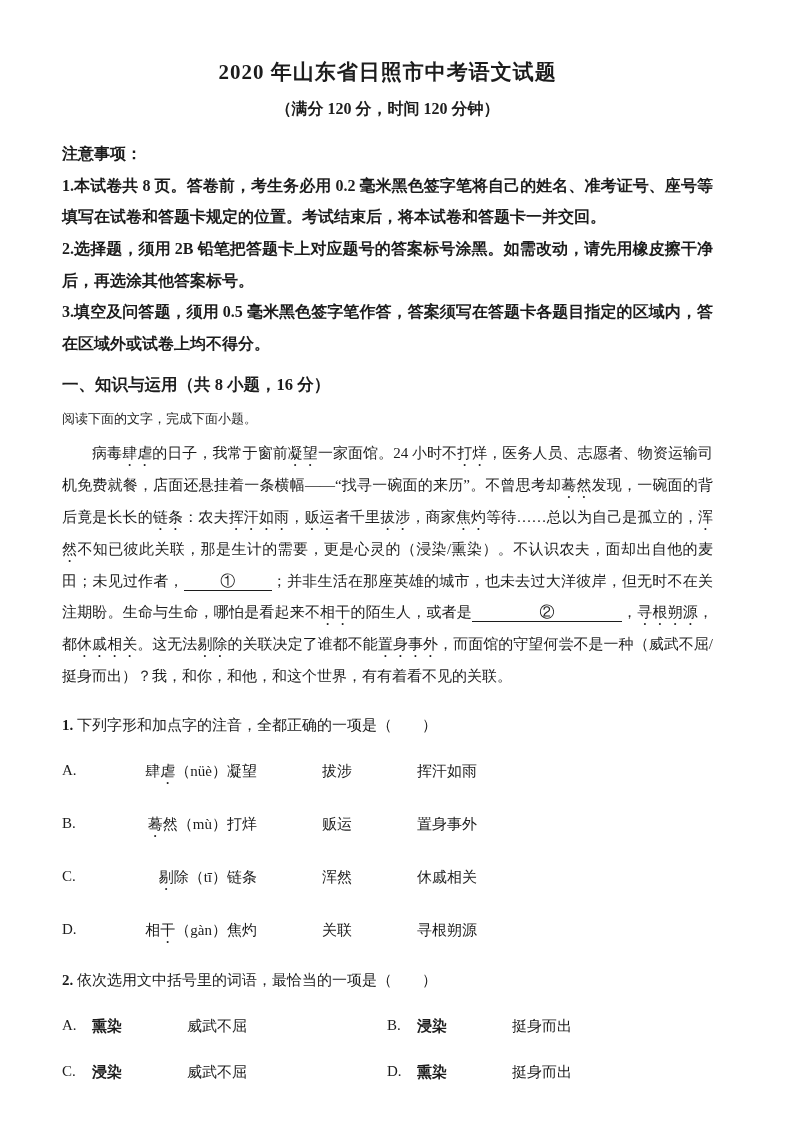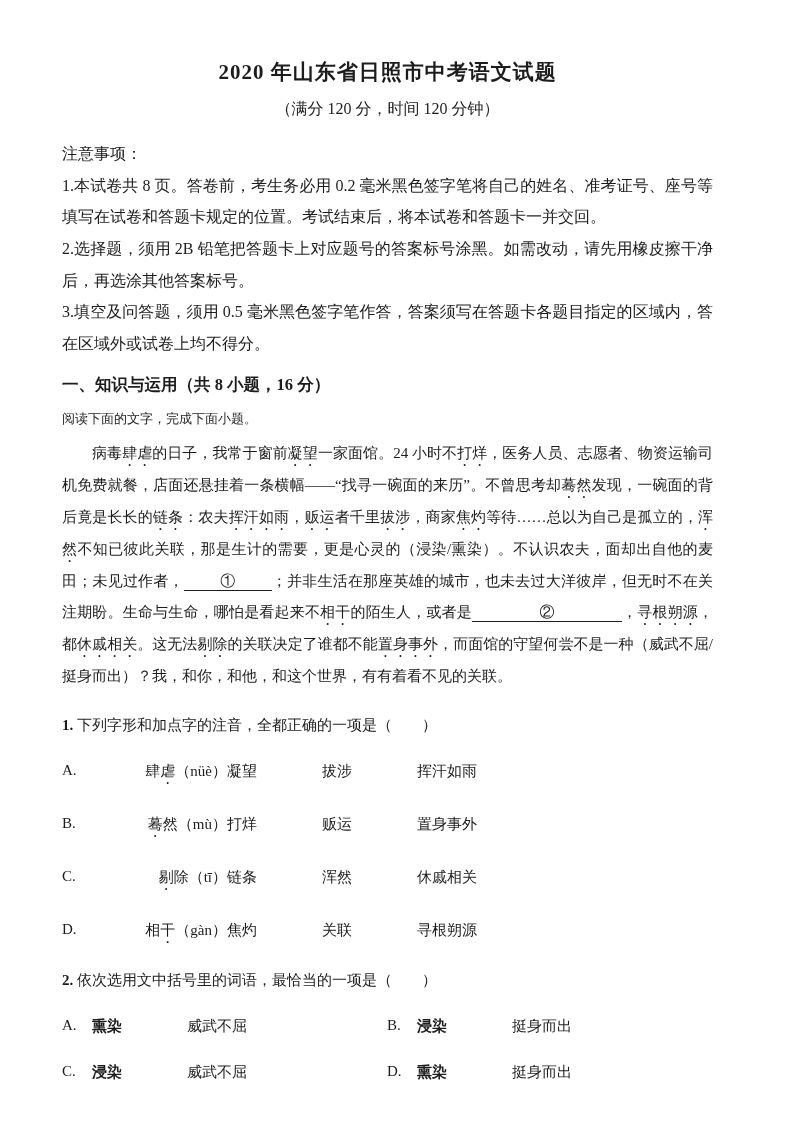--- a/index.html
+++ b/index.html
@@ -8,24 +8,24 @@
     font-family:"Liberation Serif","DejaVu Serif",serif;
     color:#1c1c1c;
   }
   .page{padding:40px 80px 0 62px;}
   
   .title{
     text-align:center;font-size:21px;font-weight:700;letter-spacing:1px;
     margin:18px 0 0 0;
   }
   .subtitle{
-    text-align:center;font-size:16px;font-weight:400;margin-top:13px;
+    text-align:center;font-size:16px;font-weight:700;margin-top:13px;
   }
   
-  .notice{margin-top:18px;font-size:16px;font-weight:400;line-height:1.98;}
+  .notice{margin-top:18px;font-size:16px;font-weight:700;line-height:1.98;}
   .notice-heading{display:block;}
   .notice-item{display:block;text-align:justify;}
   
   .section-heading{font-size:16.5px;font-weight:700;margin-top:14px;}
   .intro{font-size:13px;margin-top:14px;}
   
   .passage{
     margin-top:10px;font-size:15px;line-height:2.07;text-align:justify;
     text-indent:2em;
   }

